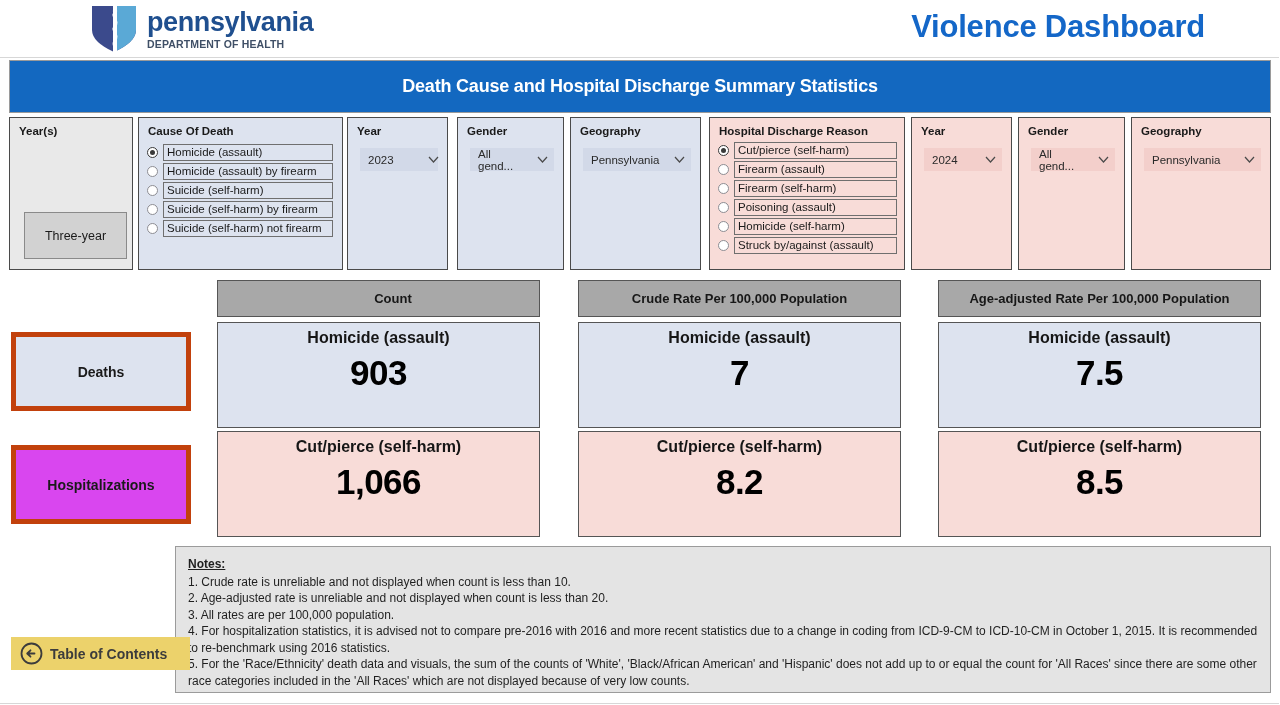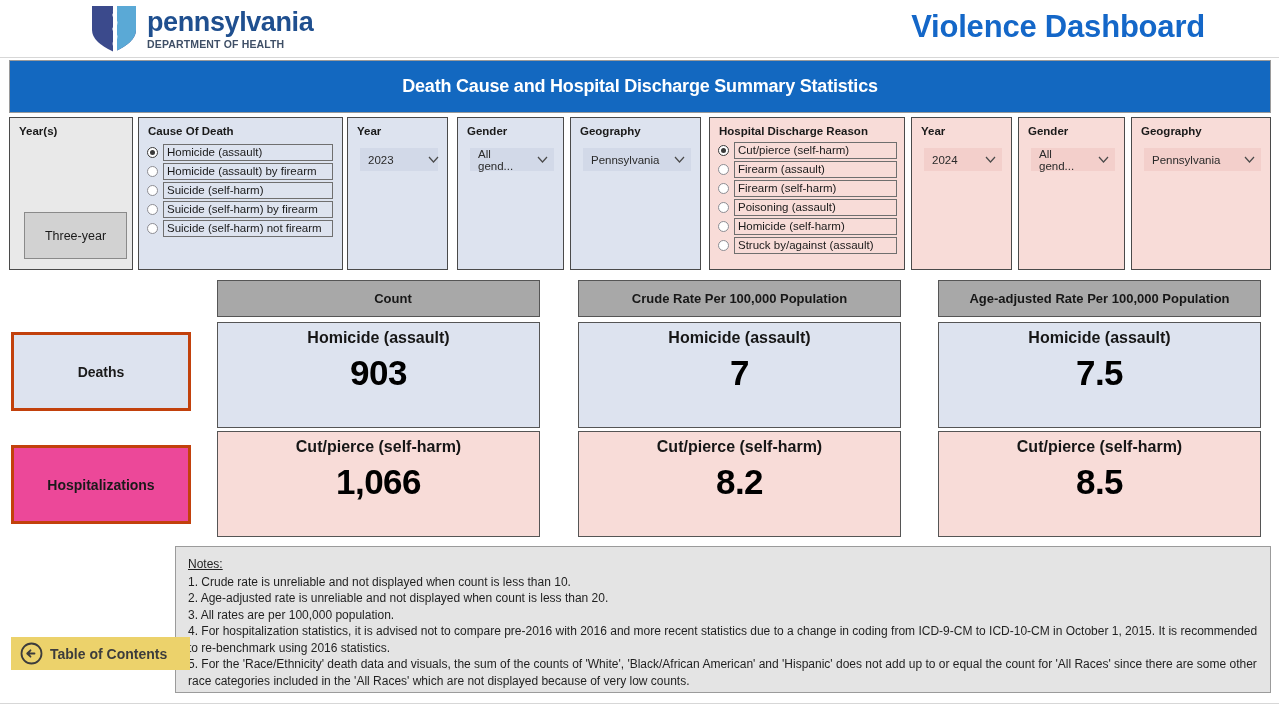--- a/index.html
+++ b/index.html
@@ -232,46 +232,46 @@
     color: #000000;
     letter-spacing: -0.5px;
   }
 
   
   .row-label {
     position: absolute;
     left: 11px;
     width: 180px;
     box-sizing: border-box;
-    border: 3px solid #c2410c;
+    border: 5px solid #c2410c;
     display: flex;
     align-items: center;
     justify-content: center;
     font-size: 14px;
     font-weight: bold;
     color: #1a1a1a;
   }
   #row-label-deaths { top: 332px; height: 79px; background: #dde3ef; }
-  #row-label-hosp   { top: 445px; height: 79px; background: #ec4899; }
+  #row-label-hosp   { top: 445px; height: 79px; background: #d946ef; }
 
   
   #notes-box {
     position: absolute;
     left: 175px; top: 546px;
     width: 1096px; height: 147px;
     box-sizing: border-box;
     background: #e4e4e4;
     border: 1px solid #9b9b9b;
     padding: 9px 10px 0 12px;
     font-size: 12px;
     line-height: 16.5px;
     color: #1f1f1f;
   }
   #notes-title {
-    font-weight: normal;
+    font-weight: bold;
     text-decoration: underline;
     margin-bottom: 1px;
   }
   .note-line { white-space: normal; }
 
   
   #toc-button {
     position: absolute;
     left: 11px; top: 637px;
     width: 179px; height: 33px;

